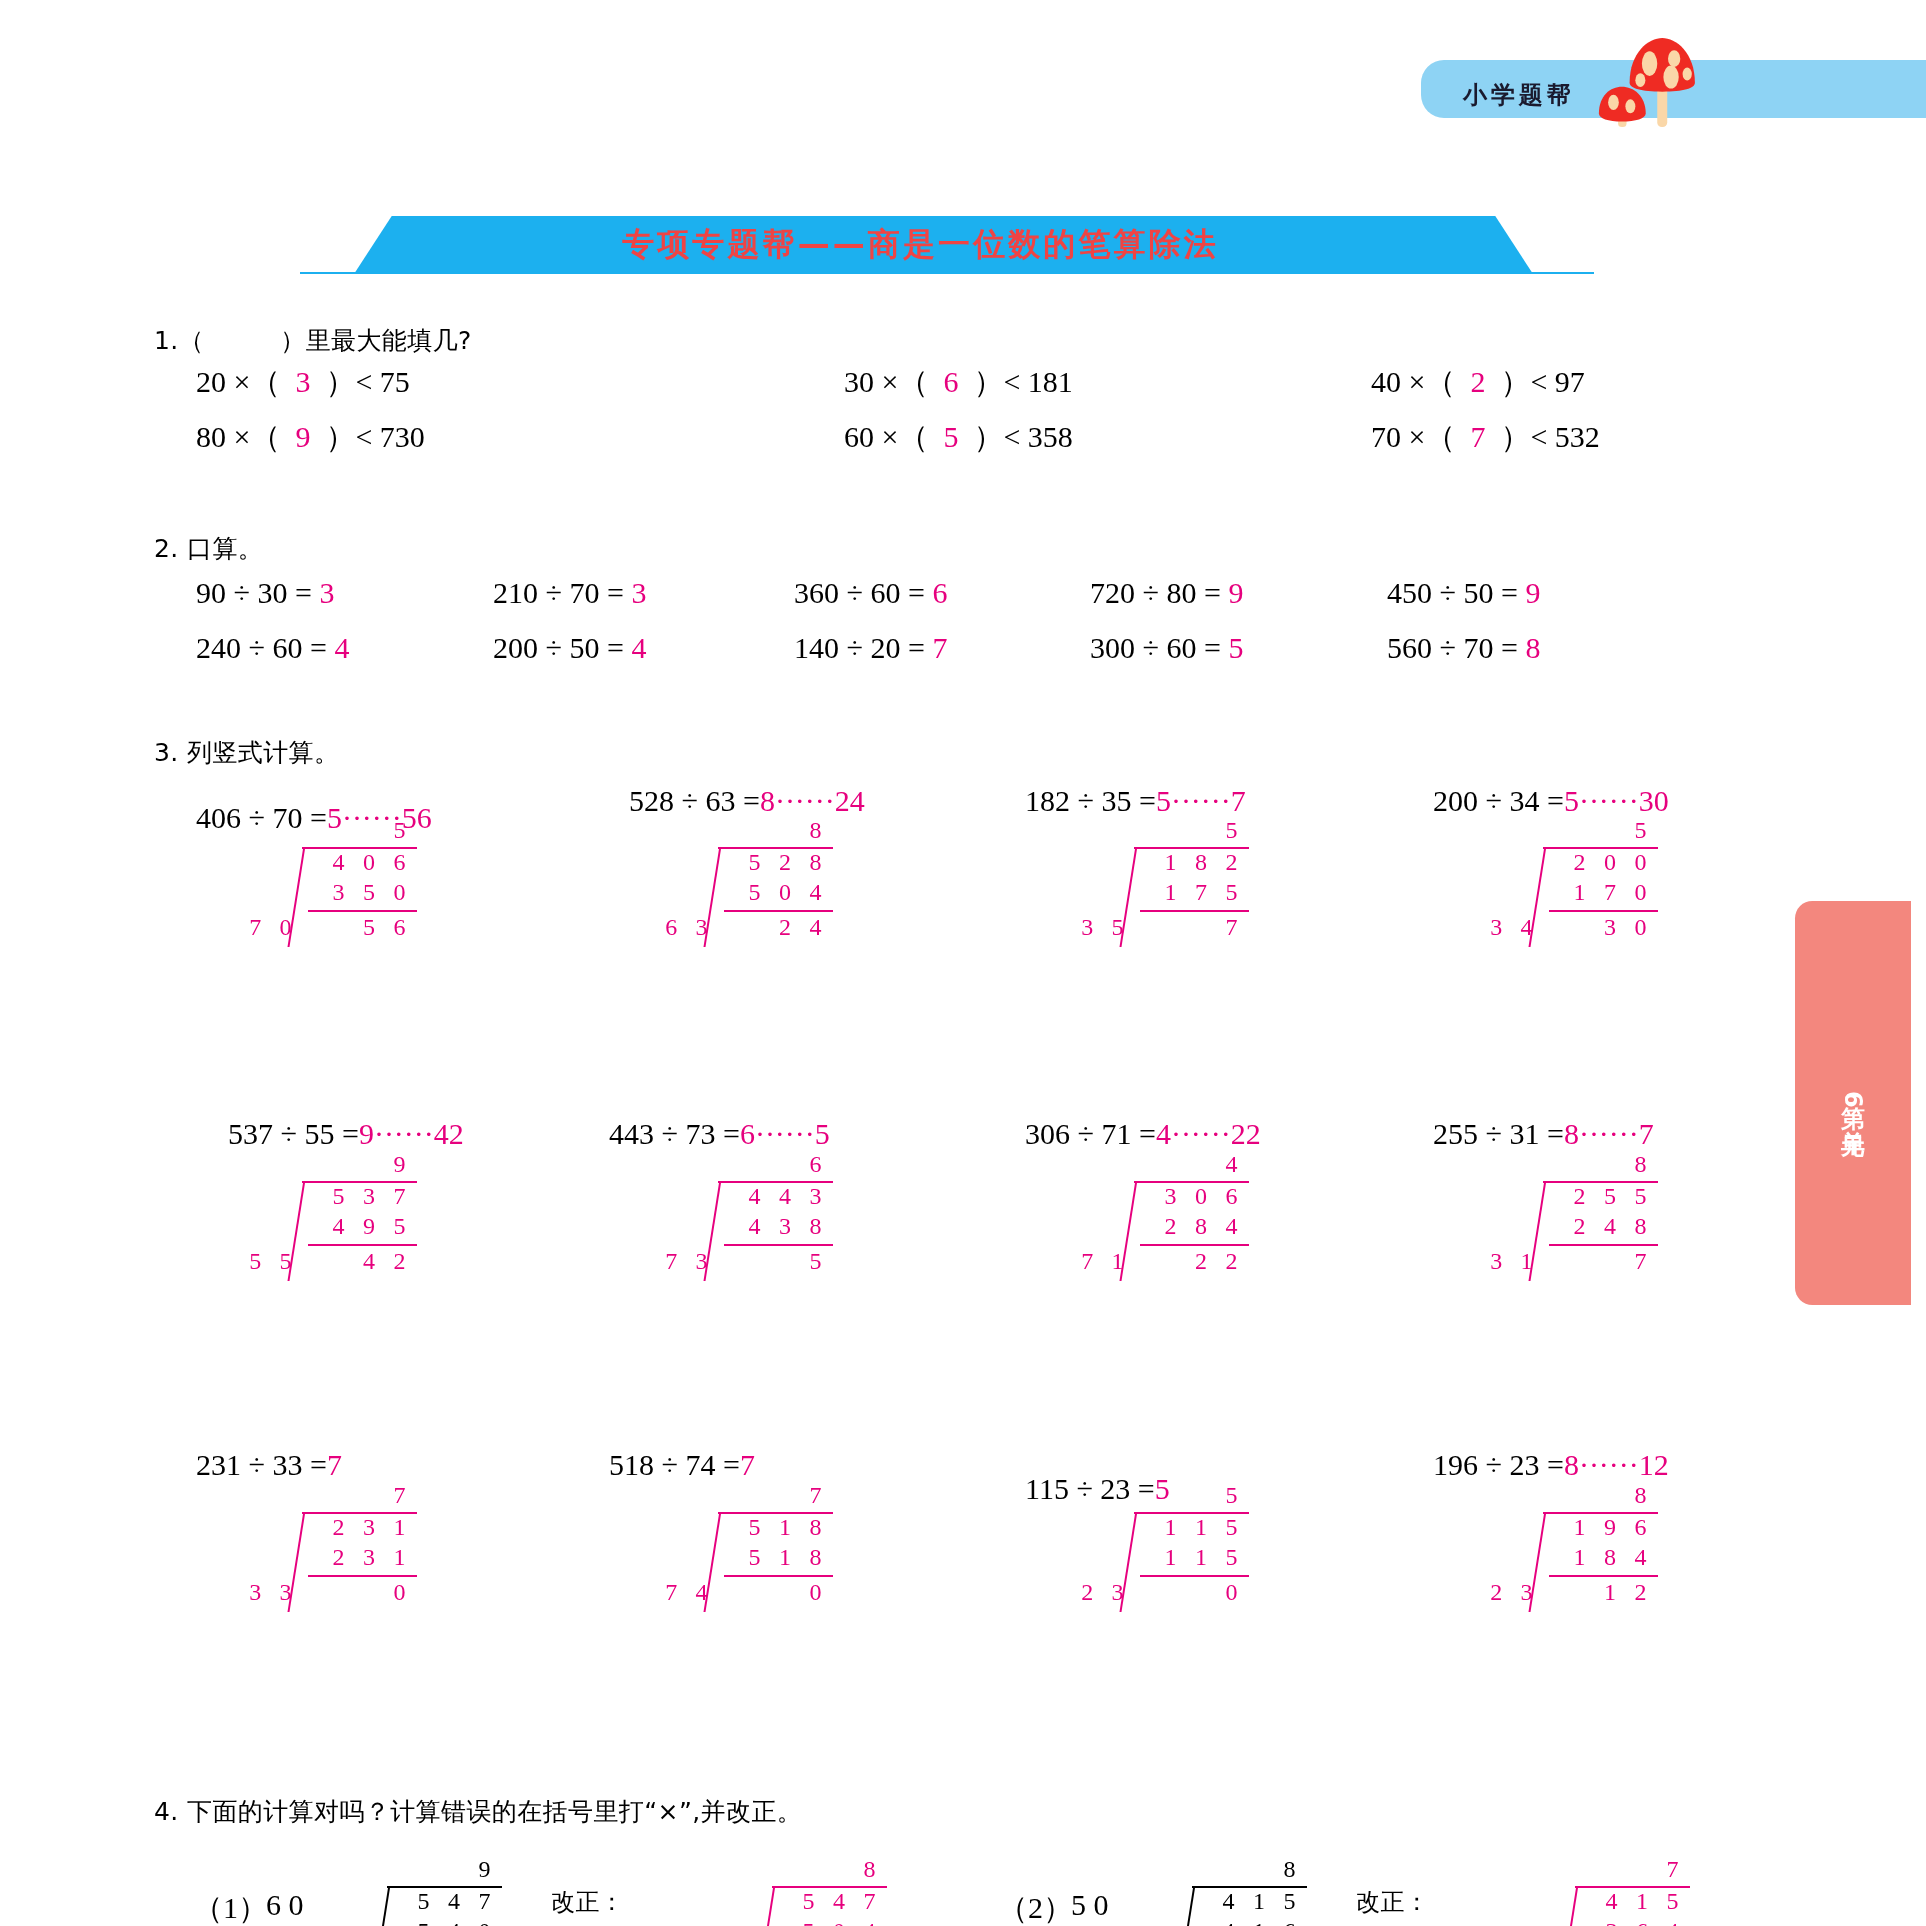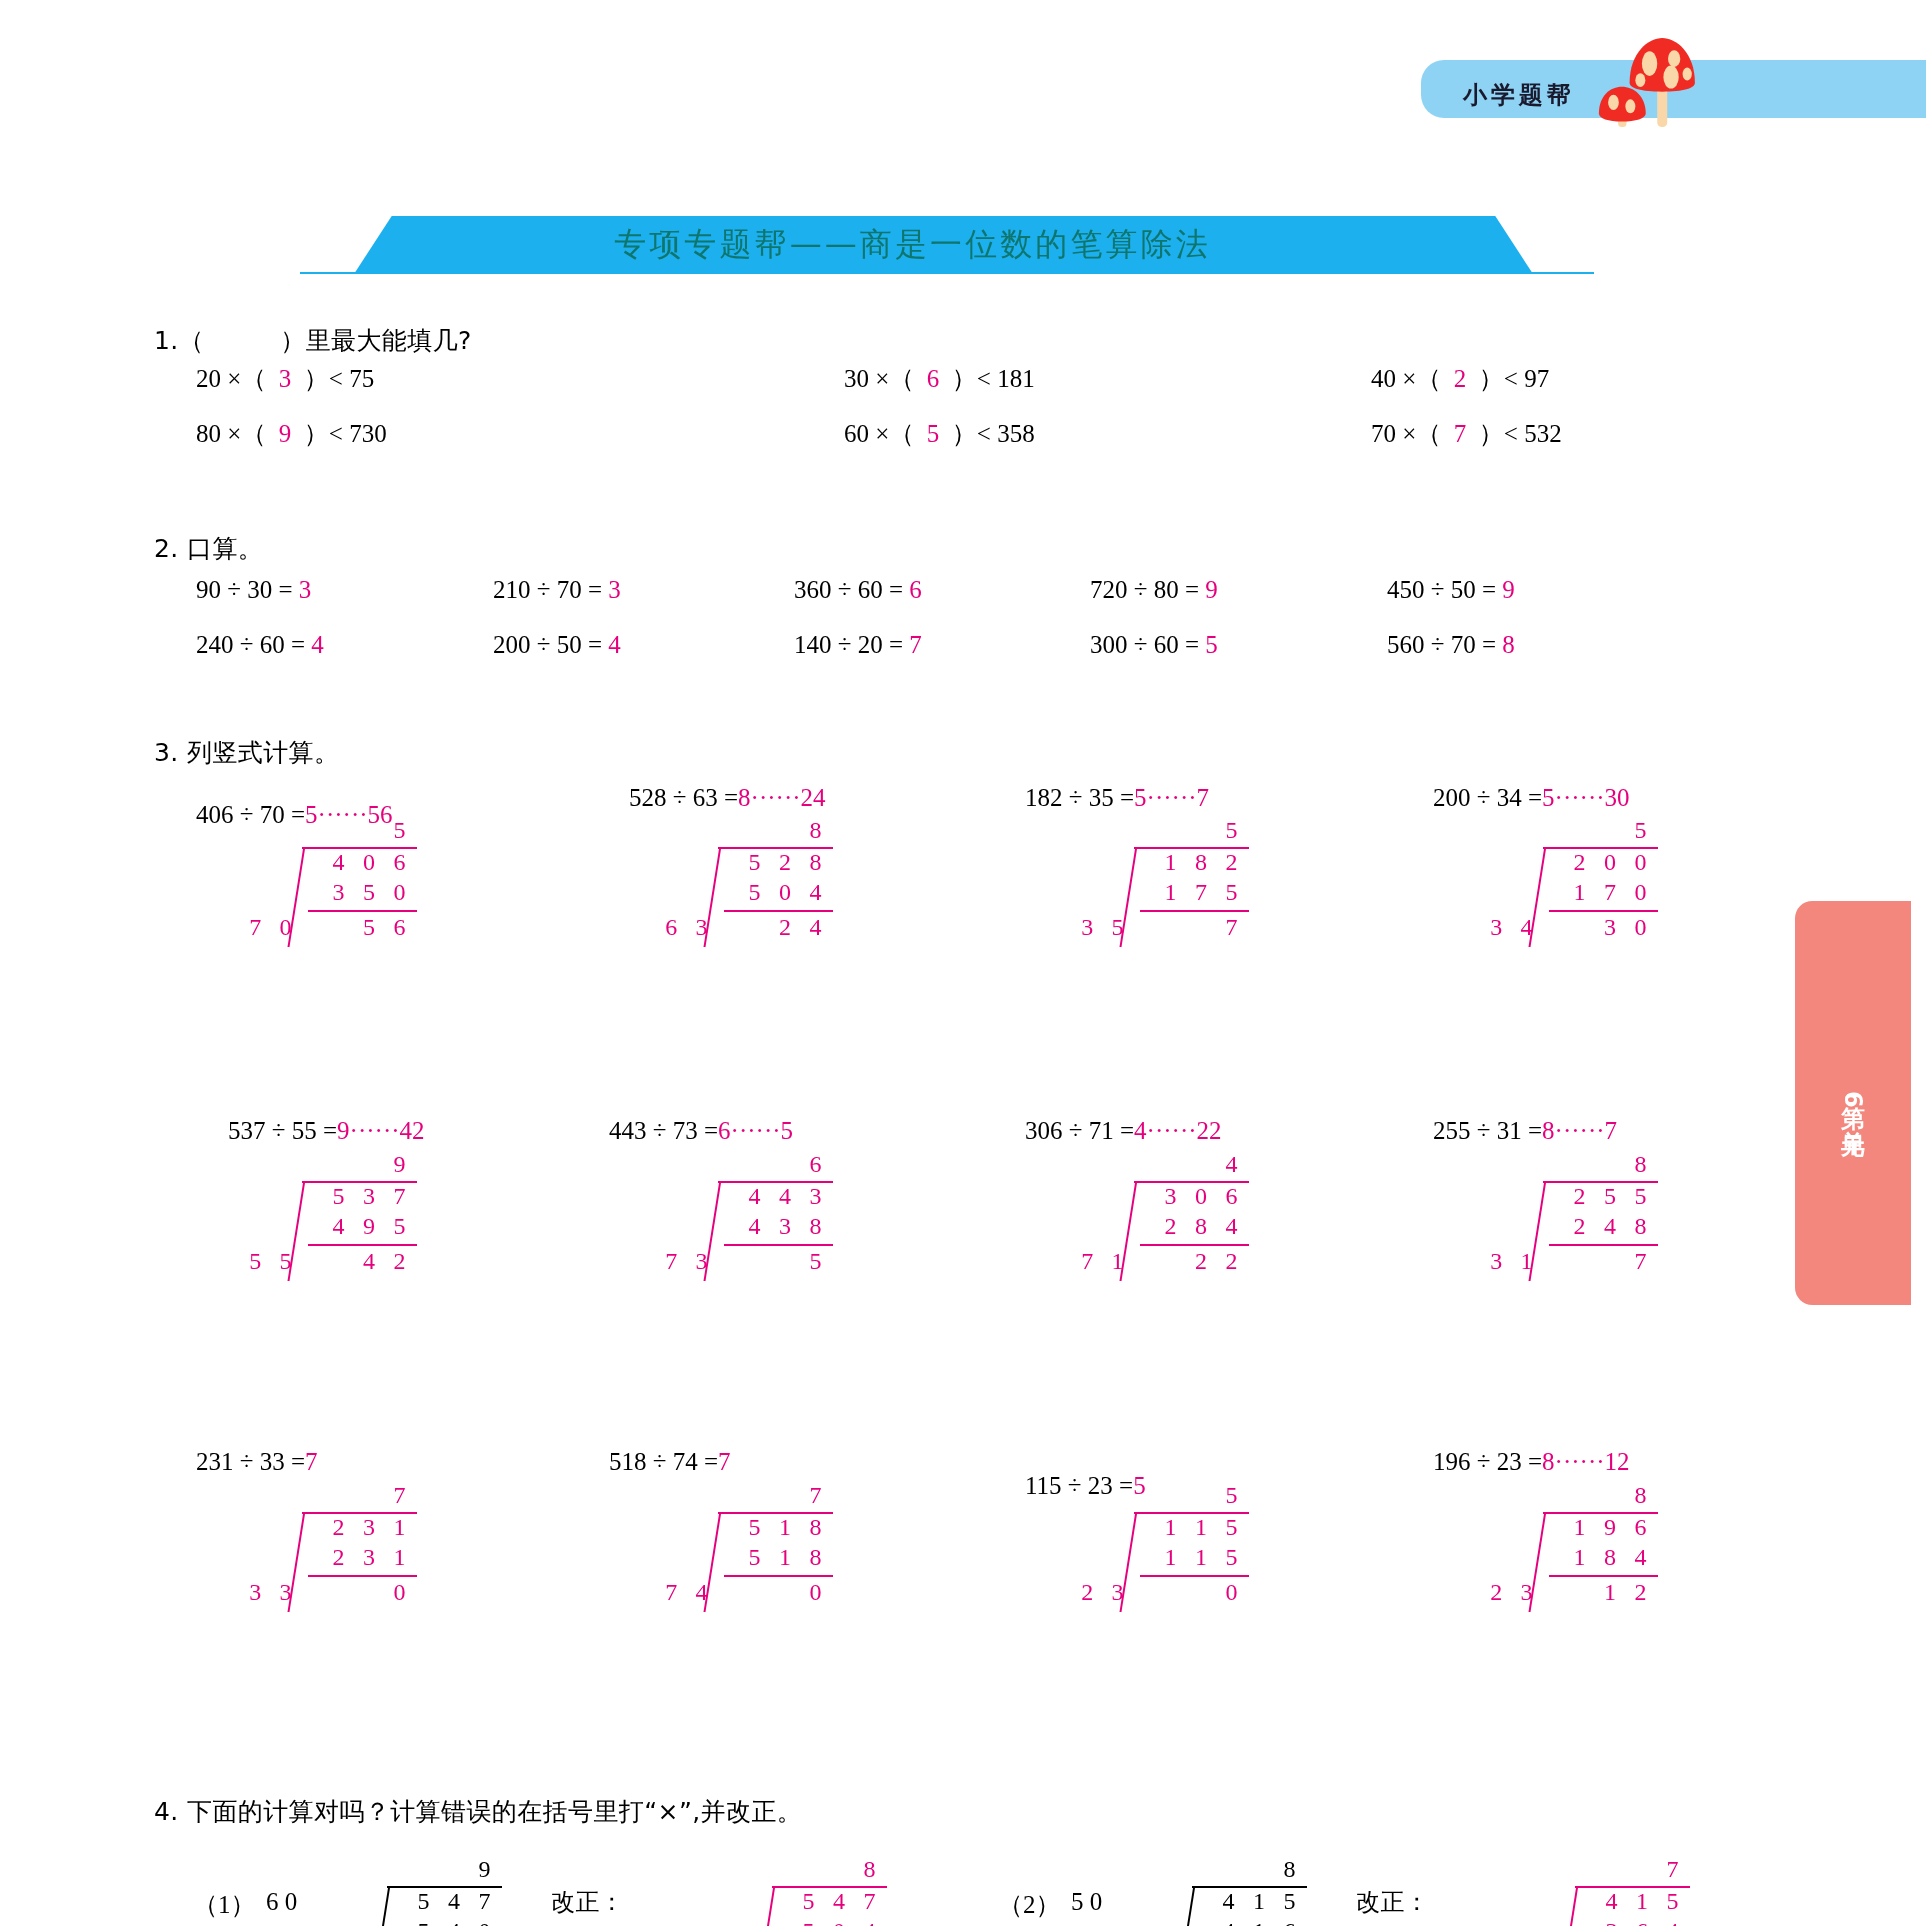--- a/index.html
+++ b/index.html
@@ -32,23 +32,23 @@
   .title-banner {
     position: absolute; left: 354px; top: 216px;
     width: 1179px; height: 58px;
   }
   .title-shape {
     position: absolute; inset: 0;
     background: #1cb0ef;
     clip-path: polygon(3.2% 0%, 96.8% 0%, 100% 100%, 0% 100%);
   }
   .title-text {
-    position: absolute; left: 0; top: 0; width: 100%; height: 100%;
+    position: absolute; left: 8px; top: 0; width: 100%; height: 100%;
     display: flex; align-items: center; justify-content: center;
-    color: #0f766e; font-weight: normal; font-size: 32px;
+    color: #ef4444; font-weight: bold; font-size: 32px;
     font-family: "DejaVu Sans", sans-serif;
     letter-spacing: 3.1px; white-space: nowrap;
     padding-right: 62px;
   }
   .title-rule {
     position: absolute; left: 300px; top: 272px; width: 1294px; height: 2.3px;
     background: #1cb0ef;
   }
 
   
@@ -69,21 +69,21 @@
   .content { position: absolute; left: 0; top: 0; width: 1968px; }
   .qhead {
     position: absolute;
     font-family: "DejaVu Sans", sans-serif;
     font-size: 25px; color: #000;
     white-space: nowrap; letter-spacing: 0.4px;
   }
   .math {
     position: absolute;
     font-family: "Liberation Serif", "DejaVu Serif", serif;
-    font-size: 25px; color: #000; white-space: nowrap;
+    font-size: 30px; color: #000; white-space: nowrap;
   }
   .ans { color: #e6007e; }
 
   
   .ld { position: absolute; font-family: "Liberation Serif","DejaVu Serif",serif; font-size: 24px; }
   .ld .divisor {
     position: absolute; right: 100%; bottom: 0;
     white-space: nowrap; letter-spacing: 6.2px;
     padding-right: 6.2px;
   }

